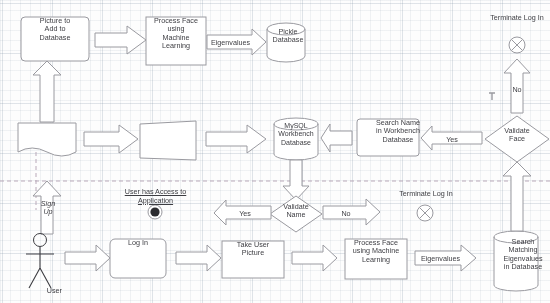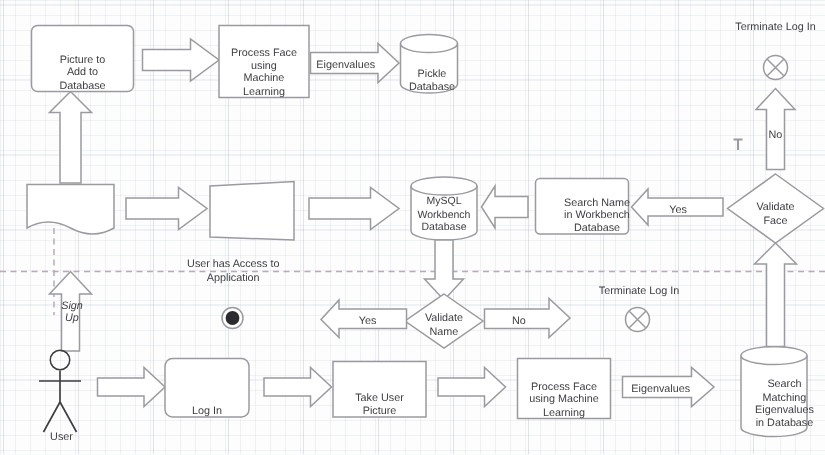--- a/index.html
+++ b/index.html
@@ -12,21 +12,21 @@
     position:relative;width:550px;height:303px;
     background-color:#fdfdfd;
     background-image:
       linear-gradient(to right, rgba(120,140,160,0.10) 1px, transparent 1px),
       linear-gradient(to bottom, rgba(120,140,160,0.10) 1px, transparent 1px),
       linear-gradient(to right, rgba(120,140,160,0.22) 1px, transparent 1px),
       linear-gradient(to bottom, rgba(120,140,160,0.22) 1px, transparent 1px);
     background-size:10px 10px,10px 10px,50px 50px,50px 50px;
     background-position:0 0,0 0,2px 3px,2px 3px;
   }
-  .node{position:absolute;box-sizing:border-box;display:flex;align-items:flex-end;
+  .node{position:absolute;box-sizing:border-box;display:flex;align-items:flex-start;
         justify-content:center;text-align:center;color:#3d3d42;line-height:1.18;}
   .lbl{position:absolute;color:#3d3d42;font-size:7.2px;text-align:center;line-height:1.2;}
   svg{position:absolute;left:0;top:0;overflow:visible;}
   .stroke{fill:#ffffff;stroke:#9a9aa0;stroke-width:1;}
   .strokeonly{fill:none;stroke:#9a9aa0;stroke-width:1;}
   .dashline{stroke:#b9a9b9;stroke-width:1;stroke-dasharray:4 3;fill:none;}
   .arrowtxt{position:absolute;font-size:7.2px;color:#3d3d42;text-align:center;}
   .figline{fill:none;stroke:#3d3d42;stroke-width:1.1;}
 </style>
 </head>
@@ -182,26 +182,26 @@
 
   <div class="lbl" style="left:477px;top:14px;width:80px;">
     <span>Terminate Log In</span>
   </div>
 
   <div class="arrowtxt" style="left:37px;top:200px;width:22px;line-height:1.15;font-style:italic;">
     <span style="white-space:pre-line">Sign
 Up</span>
   </div>
 
-  <div class="lbl" style="left:103px;top:172px;width:105px;">
+  <div class="lbl" style="left:103px;top:188px;width:105px;text-decoration:underline;">
     <span style="white-space:pre-line">User has Access to
 Application</span>
   </div>
 
-  <div class="lbl" style="left:20px;top:287px;width:42px;">
+  <div class="lbl" style="left:20px;top:287px;width:42px;text-align:right;">
     <span>User</span>
   </div>
 
   <div class="node" style="left:110px;top:239px;width:56px;height:39px;font-size:7.2px;">
     <span>Log In</span>
   </div>
 
   <div class="node" style="left:222px;top:241px;width:62px;height:37px;font-size:7.2px;">
     <span style="white-space:pre-line">Take User
 Picture</span>

